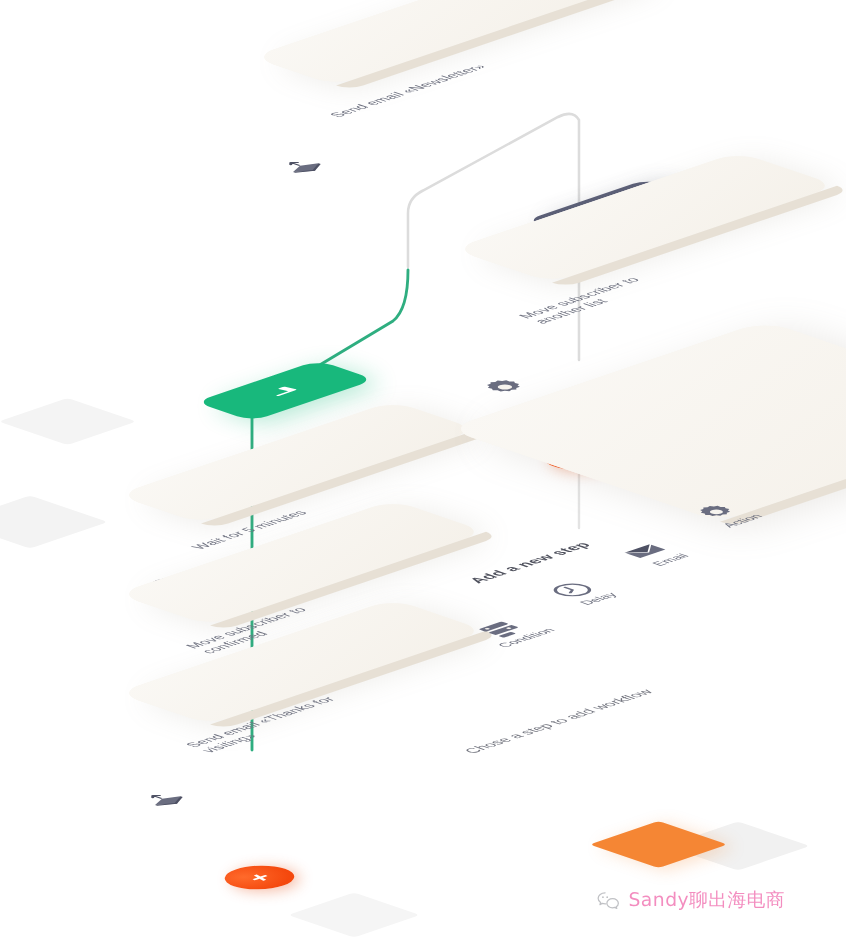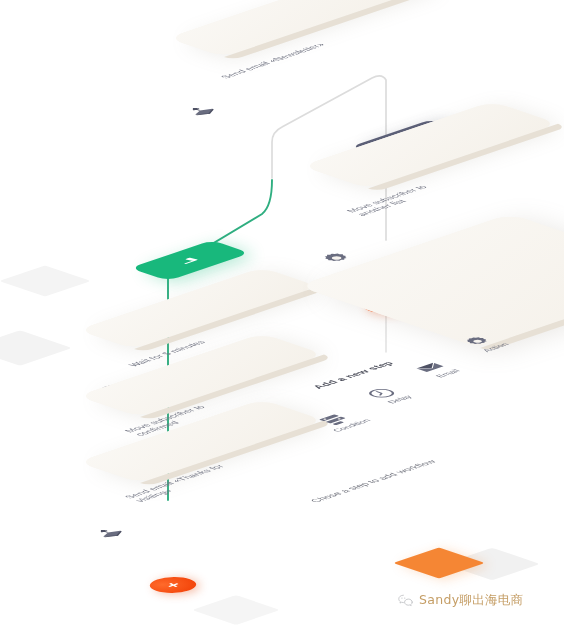--- a/index.html
+++ b/index.html
@@ -127,21 +127,21 @@
   #wires{position:absolute;inset:0;width:564px;height:628px;pointer-events:none;}
 
   
   #watermark{
     position:absolute;
     left:397px;top:592px;
     display:flex;align-items:center;gap:5px;
     opacity:.62;
   }
   #watermark .wmtext{
-    font-size:12.5px;color:#a16207;letter-spacing:.3px;
+    font-size:12.5px;color:#ec4899;letter-spacing:.3px;
     font-family:"DejaVu Sans", sans-serif;
   }
   #watermark svg{width:17px;height:17px;display:block;}
 </style>
 </head>
 <body>
 
 <div id="stage">
 
   <div class="diamond" style="left:22px;top:258px;width:46px;height:46px;background:#f4f4f4;"></div>

